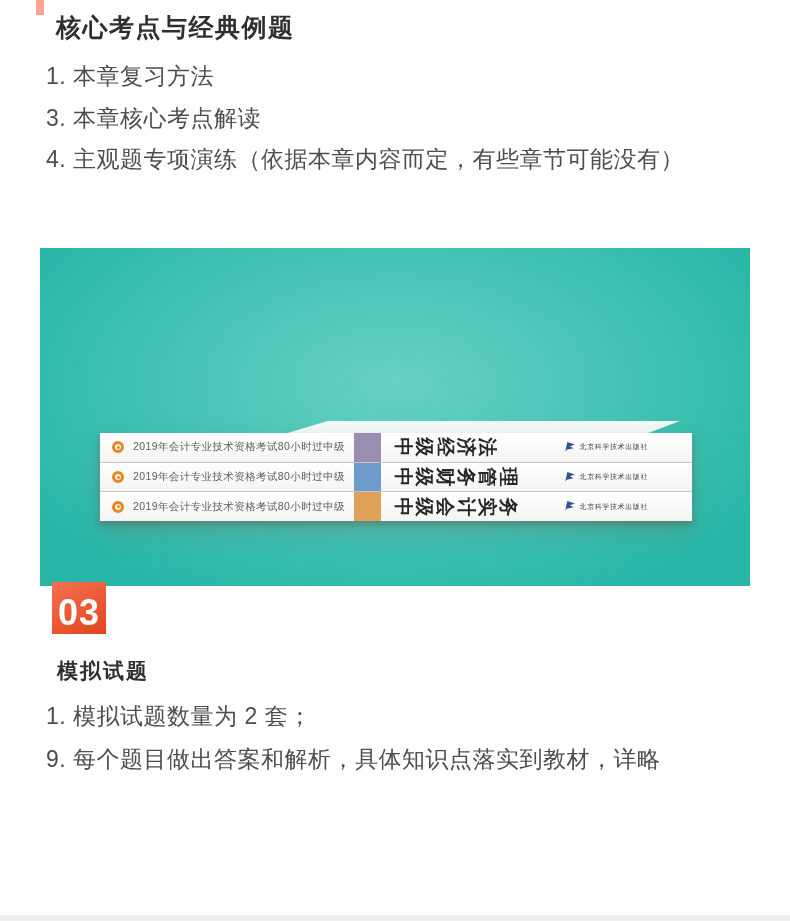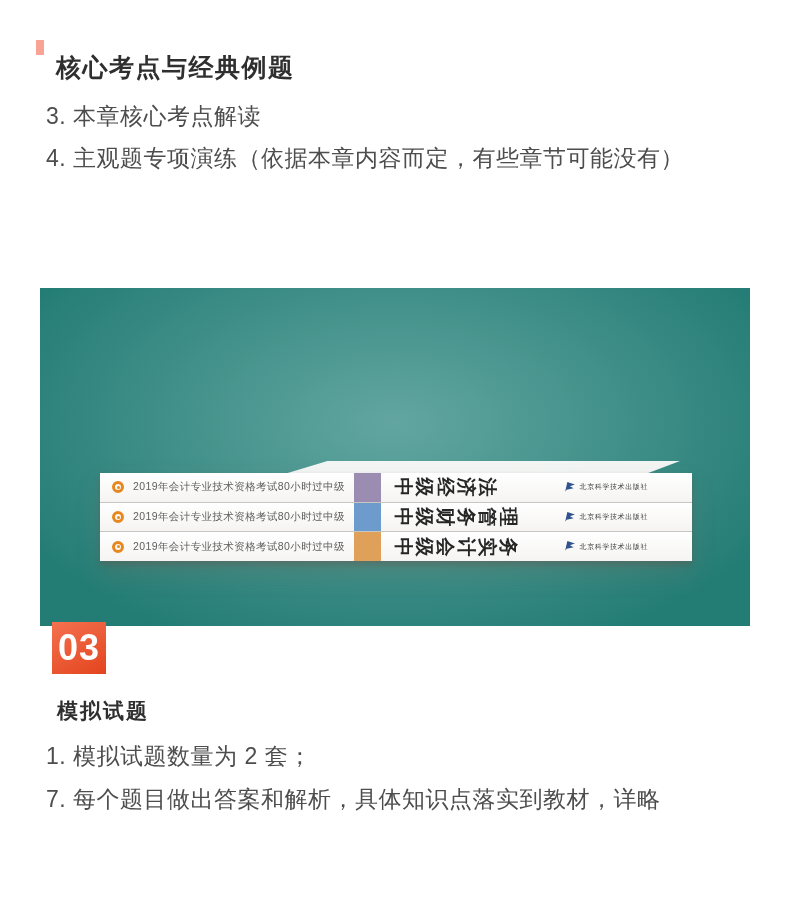--- a/index.html
+++ b/index.html
@@ -1,21 +1,21 @@
 <!DOCTYPE html>
 <html><head>
 <meta charset="utf-8">
 <style>
   * { margin:0; padding:0; box-sizing:border-box; }
   html,body { background:#ffffff; }
   body {
     font-family: "Liberation Sans", "DejaVu Sans", sans-serif;
     width:790px; height:921px; position:relative; overflow:hidden;
   }
-  .page { position:absolute; inset:0; background:#ffffff;margin-top:40px; }
+  .page { position:absolute; inset:0; background:#ffffff; }
 
   
   .accent-mark { position:absolute; left:36px; top:0; width:8px; height:15px; opacity:.55; }
 
   
   .sec-title {
     position:absolute; left:56px; top:11px;
     font-size:25px; font-weight:bold; color:#2f2f2f; letter-spacing:1.5px;
   }
   .sec-title-2 {
@@ -71,43 +71,44 @@
     margin-left:11px; font-size:19px; font-weight:bold; color:#262626; white-space:nowrap;
   }
   .rc { display:inline-block; transform:rotate(90deg); margin:0 1px; }
   .publisher { margin-left:auto; margin-right:44px; display:flex; align-items:center; gap:4px; }
   .pub-logo { width:13px; height:13px; display:block; }
   .pub-text { font-size:7px; color:#3c3c3c; letter-spacing:0.6px; white-space:nowrap; }
 
   
   .badge {
     position:absolute; left:52px; top:582px; width:54px; height:52px;
-    display:flex; align-items:center; justify-content:center;
+    display:flex; align-items:flex-end; justify-content:center;
     background-image:linear-gradient(150deg, rgba(255,255,255,0.22), rgba(0,0,0,0.06));
     color:#ffffff; font-size:36px; font-weight:bold; letter-spacing:1px;
   }
 
   
   .bottom-strip { position:absolute; left:0; top:915px; width:790px; height:6px; }
 </style>
 </head>
 <body>
 
 <div class="page">
 
   <div class="accent-mark" style="background: rgb(242, 87, 58);"></div>
 
   <h2 class="sec-title">核心考点与经典例题</h2>
 
   <ul class="num-list list-top">
+    <li>1. 本章复习方法</li>
     <li>3. 本章核心考点解读</li>
     <li>4. 主观题专项演练（依据本章内容而定，有些章节可能没有）</li>
   </ul>
 
-  <div class="photo" style="background: #0f766e; padding-left: 20px;">
+  <div class="photo" style="background: #14b8a6; padding-left: 20px;">
     <div class="photo-vignette"></div>
     <div class="top-face"></div>
 
     <div class="book-stack">
 
       <div class="book">
         <span class="ring" style="border-color: rgb(232, 135, 30);">
           <span class="ring-dot" style="background: rgb(232, 135, 30);"></span>
         </span>
         <span class="series">2019年会计专业技术资格考试80小时过中级</span>
@@ -155,18 +156,18 @@
   </div>
 
   <div class="badge" style="background-color: rgb(241, 73, 31);">
     <span>03</span>
   </div>
 
   <h2 class="sec-title-2">模拟试题</h2>
 
   <ul class="num-list list-bottom">
     <li>1. 模拟试题数量为 2 套；</li>
-    <li>7. 每个题目做出答案和解析，具体知识点落实到教材，详略</li>
+    <li>9. 每个题目做出答案和解析，具体知识点落实到教材，详略</li>
   </ul>
 
   <div class="bottom-strip" style="background: rgb(240, 239, 240);"></div>
 
 </div>
 
 </body></html>

